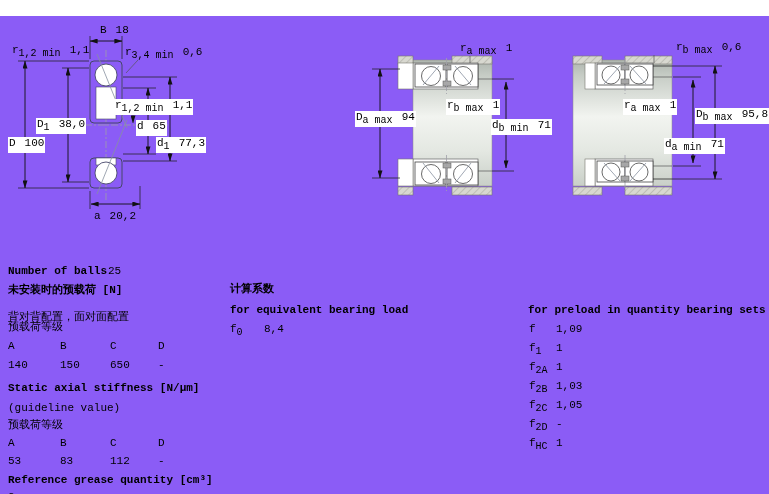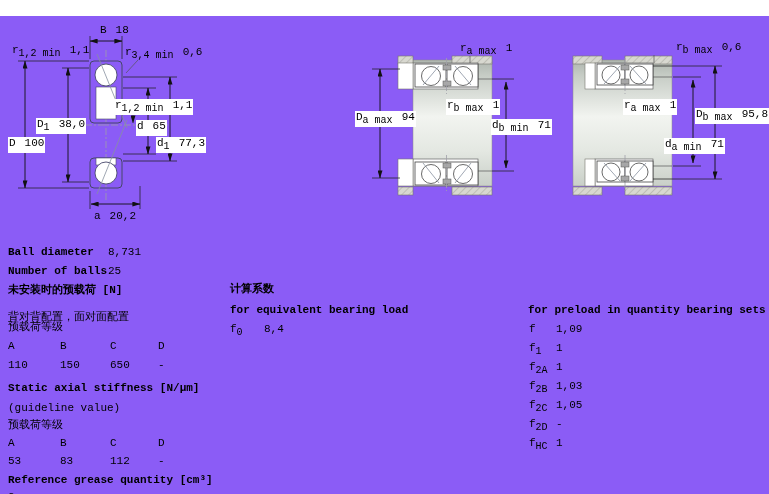--- a/index.html
+++ b/index.html
@@ -205,28 +205,27 @@
   <span class="t" style="left:460px;top:26px"><span>r</span><sub>a max</sub><span class="v">1</span></span>
   <span class="t bg" style="left:446px;top:83px"><span>r</span><sub>b max</sub><span class="v">1</span></span>
   <span class="t bg" style="left:355px;top:95px"><span>D</span><sub>a max</sub><span class="v">94</span></span>
   <span class="t bg" style="left:491px;top:103px"><span>d</span><sub>b min</sub><span class="v">71</span></span>
 
   <span class="t" style="left:676px;top:25px"><span>r</span><sub>b max</sub><span class="v">0,6</span></span>
   <span class="t bg" style="left:623px;top:83px"><span>r</span><sub>a max</sub><span class="v">1</span></span>
   <span class="t bg" style="left:695px;top:92px"><span>D</span><sub>b max</sub><span class="v">95,8</span></span>
   <span class="t bg" style="left:664px;top:122px"><span>d</span><sub>a min</sub><span class="v">71</span></span>
 
-  <div class="t" style="left:8px;top:230px"><span class="b lblw">Ball diameter</span><span>8,731</span></div>
   <div class="t" style="left:8px;top:249px"><span class="b lblw">Number of balls</span><span>25</span></div>
 
   <div class="t b" style="left:8px;top:268px">未安装时的预载荷 [N]</div>
   <div class="t" style="left:8px;top:295px">背对背配置，面对面配置</div>
   <div class="t" style="left:8px;top:305px">预载荷等级</div>
   <div class="t" style="left:8px;top:324px"><span class="c1">A</span><span class="c2">B</span><span class="c3">C</span><span>D</span></div>
-  <div class="t" style="left:8px;top:343px"><span class="c1">110</span><span class="c2">150</span><span class="c3">650</span><span>-</span></div>
+  <div class="t" style="left:8px;top:343px"><span class="c1">140</span><span class="c2">150</span><span class="c3">650</span><span>-</span></div>
 
   <div class="t b" style="left:8px;top:366px">Static axial stiffness [N/μm]</div>
   <div class="t" style="left:8px;top:386px">(guideline value)</div>
   <div class="t" style="left:8px;top:403px">预载荷等级</div>
   <div class="t" style="left:8px;top:421px"><span class="c1">A</span><span class="c2">B</span><span class="c3">C</span><span>D</span></div>
   <div class="t" style="left:8px;top:439px"><span class="c1">53</span><span class="c2">83</span><span class="c3">112</span><span>-</span></div>
 
   <div class="t b" style="left:8px;top:458px">Reference grease quantity [cm³]</div>
   <div class="t" style="left:8px;top:475px"><span class="flabel" style="width:52px"><span>G</span><sub>ref</sub></span><span>-</span></div>
 

